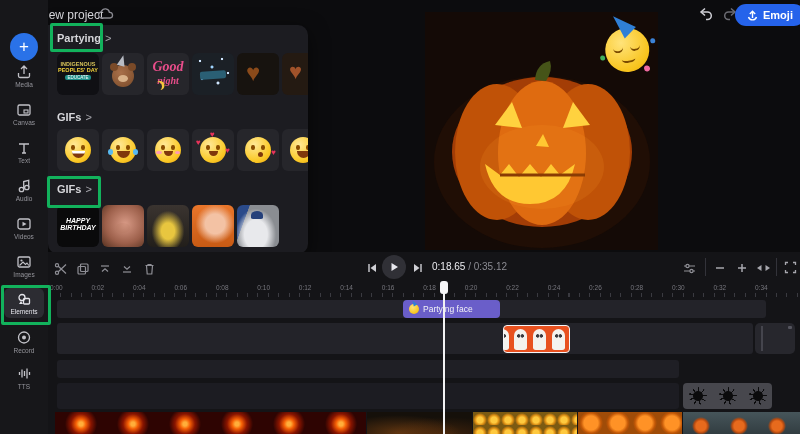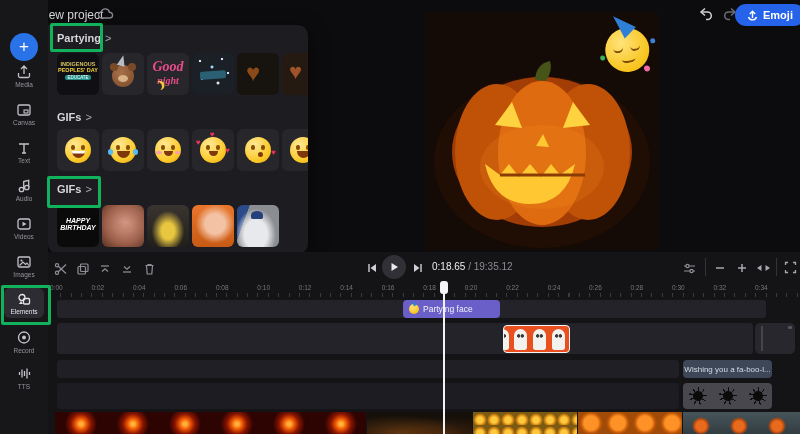--- a/index.html
+++ b/index.html
@@ -330,21 +330,21 @@
       </svg>
     </div>
     <svg class="abs" style="left:364px;top:10px" width="12" height="12" viewBox="0 0 12 12">
       <path d="M9 2 v8" stroke="#cfcfd5" stroke-width="1.4"></path>
         <path d="M2 2 L7.5 6 L2 10 Z" fill="#cfcfd5"></path>
     </svg>
     <div class="abs" style="left:384px;top:9px;font-size:10px">
       <span style="color:#ececf0;font-weight:normal">0:18.65</span>
       <span style="color:#8b8b92"> </span>
       <span style="color:#8b8b92">/</span>
-      <span style="color:#8b8b92">19:35.12</span>
+      <span style="color:#8b8b92">0:35.12</span>
     </div>
 
     <svg class="abs" style="left:634px;top:10px" width="15" height="13" viewBox="0 0 15 13">
       <path d="M2 4 h11 M2 9 h11" stroke="#8f8f96" stroke-width="1.2"></path>
       <circle cx="5.5" cy="4" r="1.6" fill="#141417" stroke="#8f8f96" stroke-width="1.2"></circle>
       <circle cx="9.5" cy="9" r="1.6" fill="#141417" stroke="#8f8f96" stroke-width="1.2"></circle>
     </svg>
     <div class="abs" style="left:657px;top:6px;width:1px;height:18px;background:#33333a"></div>
     <svg class="abs" style="left:666px;top:10px" width="12" height="12" viewBox="0 0 12 12">
       <path d="M2 6 h8" stroke="#a7a7ae" stroke-width="1.5"></path>
@@ -399,23 +399,20 @@
     <div class="abs" style="right:3px;top:3px;width:4px;height:3px;background:#55555e;border-radius:1px"></div>
   </div>
   <div class="abs" style="left:503px;top:325px;width:67px;height:28px;border-radius:4px;background:#e8511f;border:1.5px solid #f5f5f7;box-sizing:border-box;overflow:hidden">
     <div class="ghost" style="left:-8px;top:3px"></div>
     <div class="ghost" style="left:10px;top:3px"></div>
     <div class="ghost" style="left:29px;top:3px"></div>
     <div class="ghost" style="left:48px;top:3px"></div>
   </div>
 
   <div class="strip" style="left:57px;top:360px;width:622px;height:18px;background:#1f1f25"></div>
-  <div class="abs" style="left:683px;top:360px;width:89px;height:18px;border-radius:4px;background:#3d4757;display:flex;align-items:center;justify-content:center">
-    <span style="color:#d4dae6;font-size:8px;white-space:nowrap">Wishing you a fa-boo-l...</span>
-  </div>
 
   <div class="strip" style="left:57px;top:383px;width:622px;height:26px;background:#1c1c22"></div>
   <div class="abs" style="left:683px;top:383px;width:89px;height:26px;border-radius:4px;background:#47474d;overflow:hidden">
     <div class="splat" style="left:6px;top:4px"></div>
     <div class="splat" style="left:36px;top:4px"></div>
     <div class="splat" style="left:66px;top:4px"></div>
   </div>
 
   <div class="abs" style="left:55px;top:412px;width:745px;height:22px;overflow:hidden">
     <div class="seg" style="left:0;width:311px;background:#2e0402;background-image:radial-gradient(circle at 26px 12px,#ffae3a 2px,#f55f05 5px,#8a1500 10px,rgba(60,6,0,0) 16px);background-size:52px 22px;background-repeat:repeat-x"></div>

